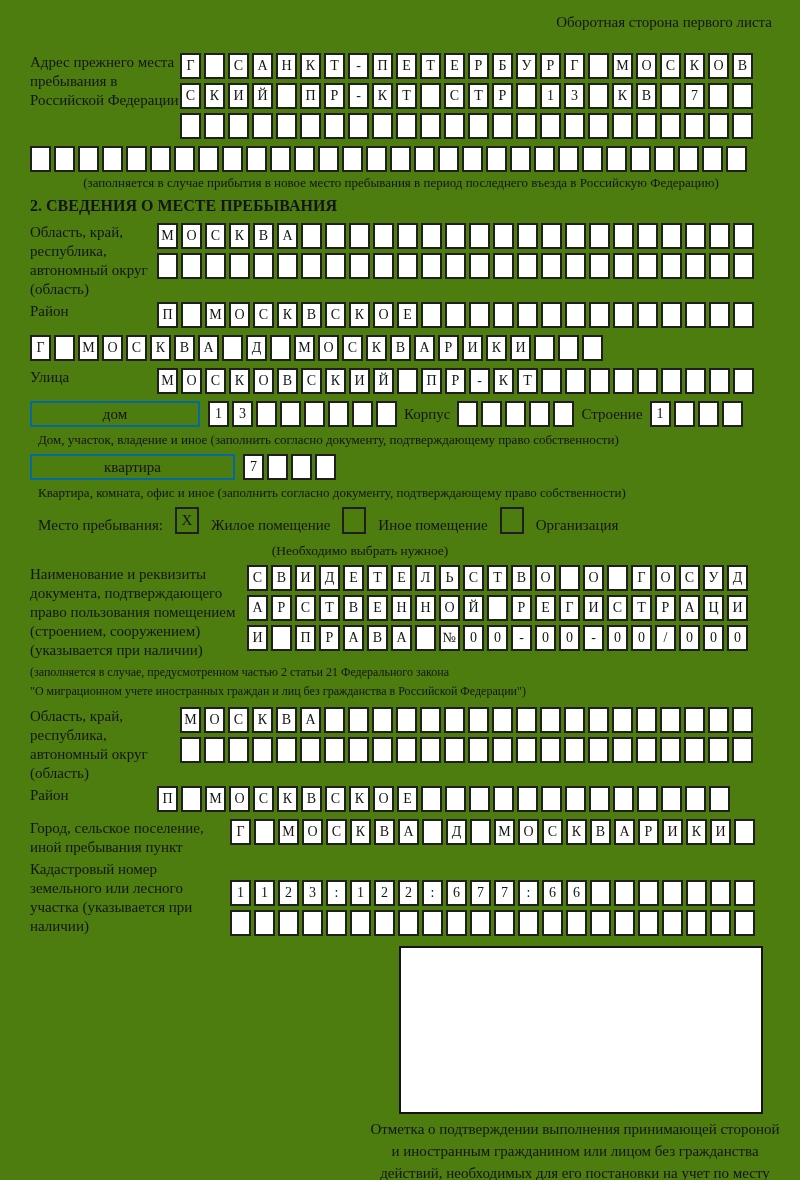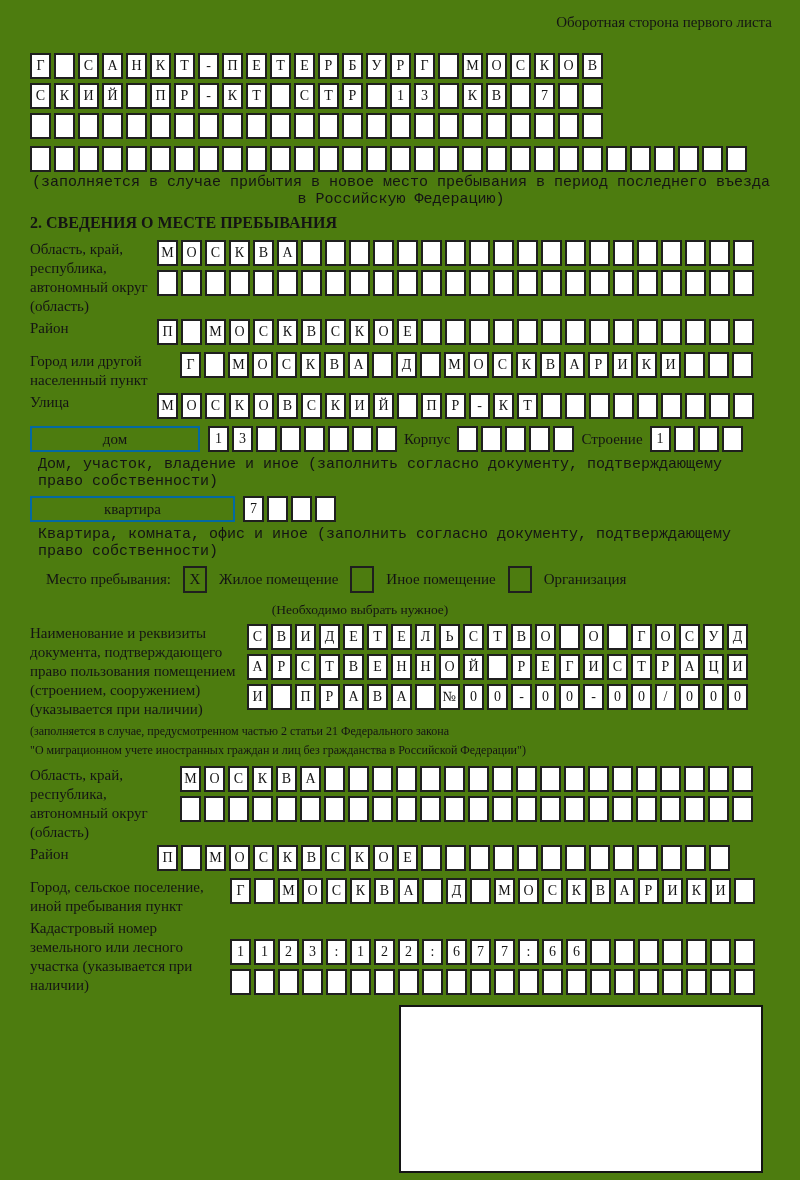--- a/index.html
+++ b/index.html
@@ -22,36 +22,36 @@
   .rows{ display:flex; flex-direction:column; }
   .cellrow{ display:flex; gap:3px; margin-bottom:4px; }
   .cell{
     box-sizing:border-box; width:21px; height:26px;
     border:2px solid #1f1f1f; background:#fff;
     display:flex; align-items:center; justify-content:center;
     font-size:14px; line-height:1;
   }
   .fullrow{ margin:2px 0 2px 0; }
 
-  .caption{ font-size:15px; text-align:center; margin:0 0 6px 0; line-height:17px;font-family:Liberation Mono, monospace;}
+  .caption{ font-size:13px; text-align:center; margin:0 0 6px 0; line-height:17px;}
   .caption.left{ text-align:left; margin-left:8px; }
   .section-title{ text-align:left; font-weight:bold; font-size:16px; margin:4px 0 8px 0; }
 
   .houserow{ display:flex; align-items:flex-start; margin-bottom:4px; }
   .boxlabel{
     box-sizing:border-box; height:26px; border:2px solid #0369a1;
     display:flex; align-items:center; justify-content:center;
     font-size:15px; margin-right:8px;
   }
   .boxlabel.dom{ width:170px; }
   .boxlabel.kv{ width:205px; }
   .inline-label{ font-size:15px; line-height:26px; margin:0 7px; white-space:nowrap; }
   .grp{ display:flex; gap:3px; }
 
-  .stayrow{ display:flex; align-items:center; gap:12px; font-size:15px; margin:5px 0 3px 16px; }
+  .stayrow{ display:flex; align-items:flex-end; gap:12px; font-size:15px; margin:5px 0 3px 8px; }
   .checkbox{
     box-sizing:border-box; width:24px; height:27px; border:2px solid #1f1f1f;
     display:flex; align-items:center; justify-content:center; font-size:15px;
   }
   .choose-note{ width:420px; margin-left:120px; text-align:center; font-size:13.5px; margin-top:9px; margin-bottom:6px; }
 
   .actual-note{ font-size:12px; text-align:left; line-height:19px; margin-bottom:6px; }
 
   .cad-rows{ margin-top:20px; }
 
@@ -66,20 +66,21 @@
   }
 </style>
 </head>
 <body>
 
 <div class="page">
 
   <div class="header-note">Оборотная сторона первого листа</div>
 
   <div class="field">
+    <div class="flabel w150">Адрес прежнего места пребывания в Российской Федерации</div>
     <div class="rows">
       <div class="cellrow">
           <span class="cell">Г</span>
           <span class="cell"></span>
           <span class="cell">С</span>
           <span class="cell">А</span>
           <span class="cell">Н</span>
           <span class="cell">К</span>
           <span class="cell">Т</span>
           <span class="cell">-</span>
@@ -277,21 +278,20 @@
           <span class="cell"></span>
           <span class="cell"></span>
           <span class="cell"></span>
           <span class="cell"></span>
           <span class="cell"></span>
         </div>
       </div>
   </div>
 
   <div class="field">
-    <div class="flabel w150">Город или другой населенный пункт</div>
     <div class="rows">
         <div class="cellrow">
           <span class="cell">Г</span>
           <span class="cell"></span>
           <span class="cell">М</span>
           <span class="cell">О</span>
           <span class="cell">С</span>
           <span class="cell">К</span>
           <span class="cell">В</span>
           <span class="cell">А</span>

